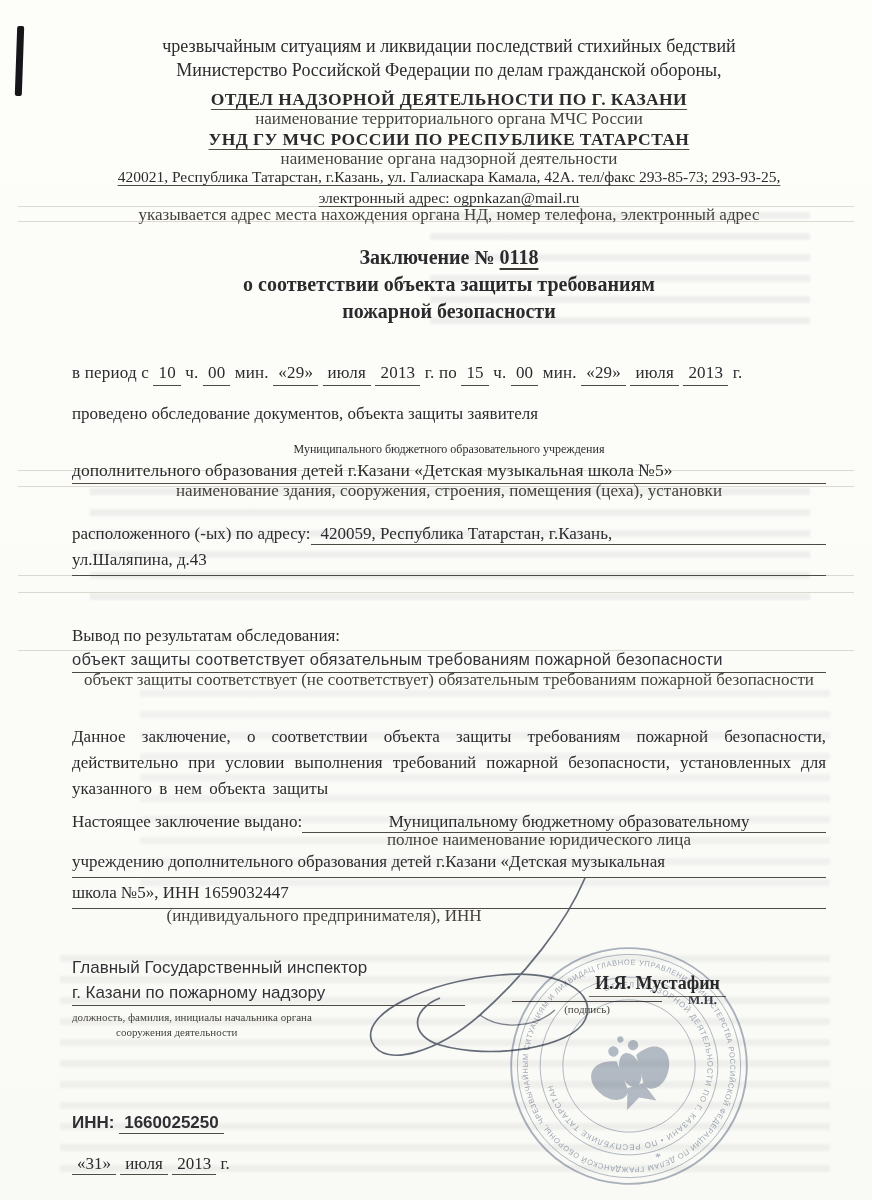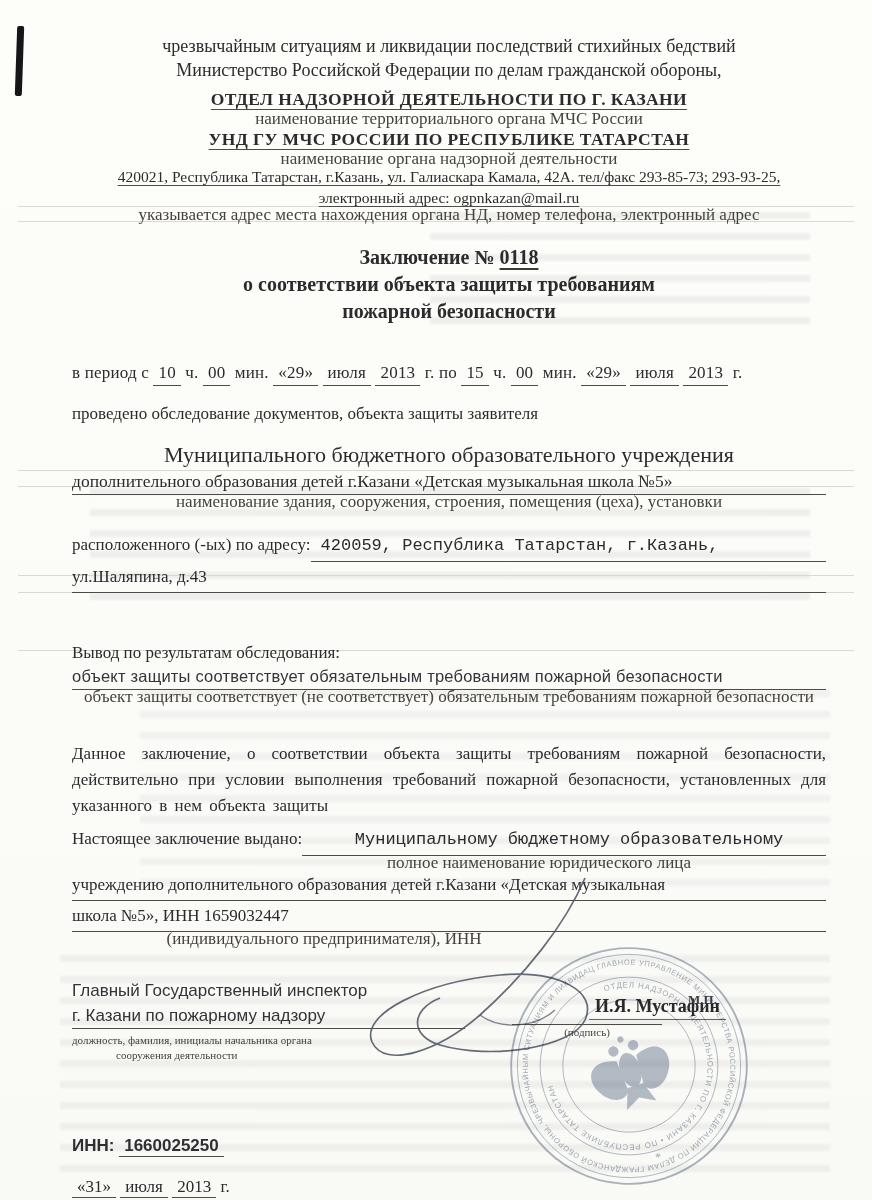--- a/index.html
+++ b/index.html
@@ -14,25 +14,25 @@
        text-decoration:underline;text-underline-offset:4px;text-decoration-thickness:1px;text-decoration-color:#4f4a43;}
   .cap{font-size:17px;line-height:14px;color:#45423c;text-align:center;}
   .addr{font-size:15.5px;line-height:21px;text-align:center;
         text-decoration:underline;text-underline-offset:3px;text-decoration-color:#4f4a43;}
   .title-block{margin-top:22px;text-align:center;font-weight:bold;font-size:20px;line-height:27px;}
   .title-num{text-decoration:underline;text-underline-offset:4px;text-decoration-color:#3d3a35;}
   .line{font-size:17px;line-height:24px;}
   .period{margin-top:36px;letter-spacing:.2px;}
   .fill{border-bottom:1px solid #4f4a43;padding:0 5px;display:inline-block;}
   .mt16{margin-top:16px;}
-  .obj-name1{margin-top:16px;text-align:center;font-size:22px;}
+  .obj-name1{margin-top:16px;text-align:center;font-size:12px;}
   .obj-name2{border-bottom:1px solid #4f4a43;font-size:17.5px;line-height:26px;}
   .row{display:flex;align-items:baseline;margin-top:26px;}
   .row .lbl{white-space:nowrap;font-size:17px;}
-  .row .grow{flex:1;border-bottom:1px solid #4f4a43;padding:0 0 6px 10px;font-size:17px;font-family:Liberation Mono, monospace;}
+  .row .grow{flex:1;border-bottom:1px solid #4f4a43;padding:0 0 0 10px;font-size:17px;}
   .fill-full{border-bottom:1px solid #4f4a43;font-size:17px;line-height:30px;}
   .conclusion-label{margin-top:50px;font-size:17px;}
   .result-line{border-bottom:1px solid #4f4a43;font-size:16.5px;font-family:"Liberation Sans",sans-serif;
                letter-spacing:.2px;line-height:26px;color:#34343a;}
   .paragraph{margin-top:37px;font-size:17px;line-height:26px;text-align:justify;word-spacing:3px;}
   .issued-row{margin-top:10px;}
   .cap-right{padding-left:180px;}
   .cap-left{padding-right:250px;}
   .sig-block{position:relative;margin-top:32px;height:92px;font-family:"Liberation Sans",sans-serif;}
   .sig-pos1{font-size:17px;line-height:25px;color:#333338;}

